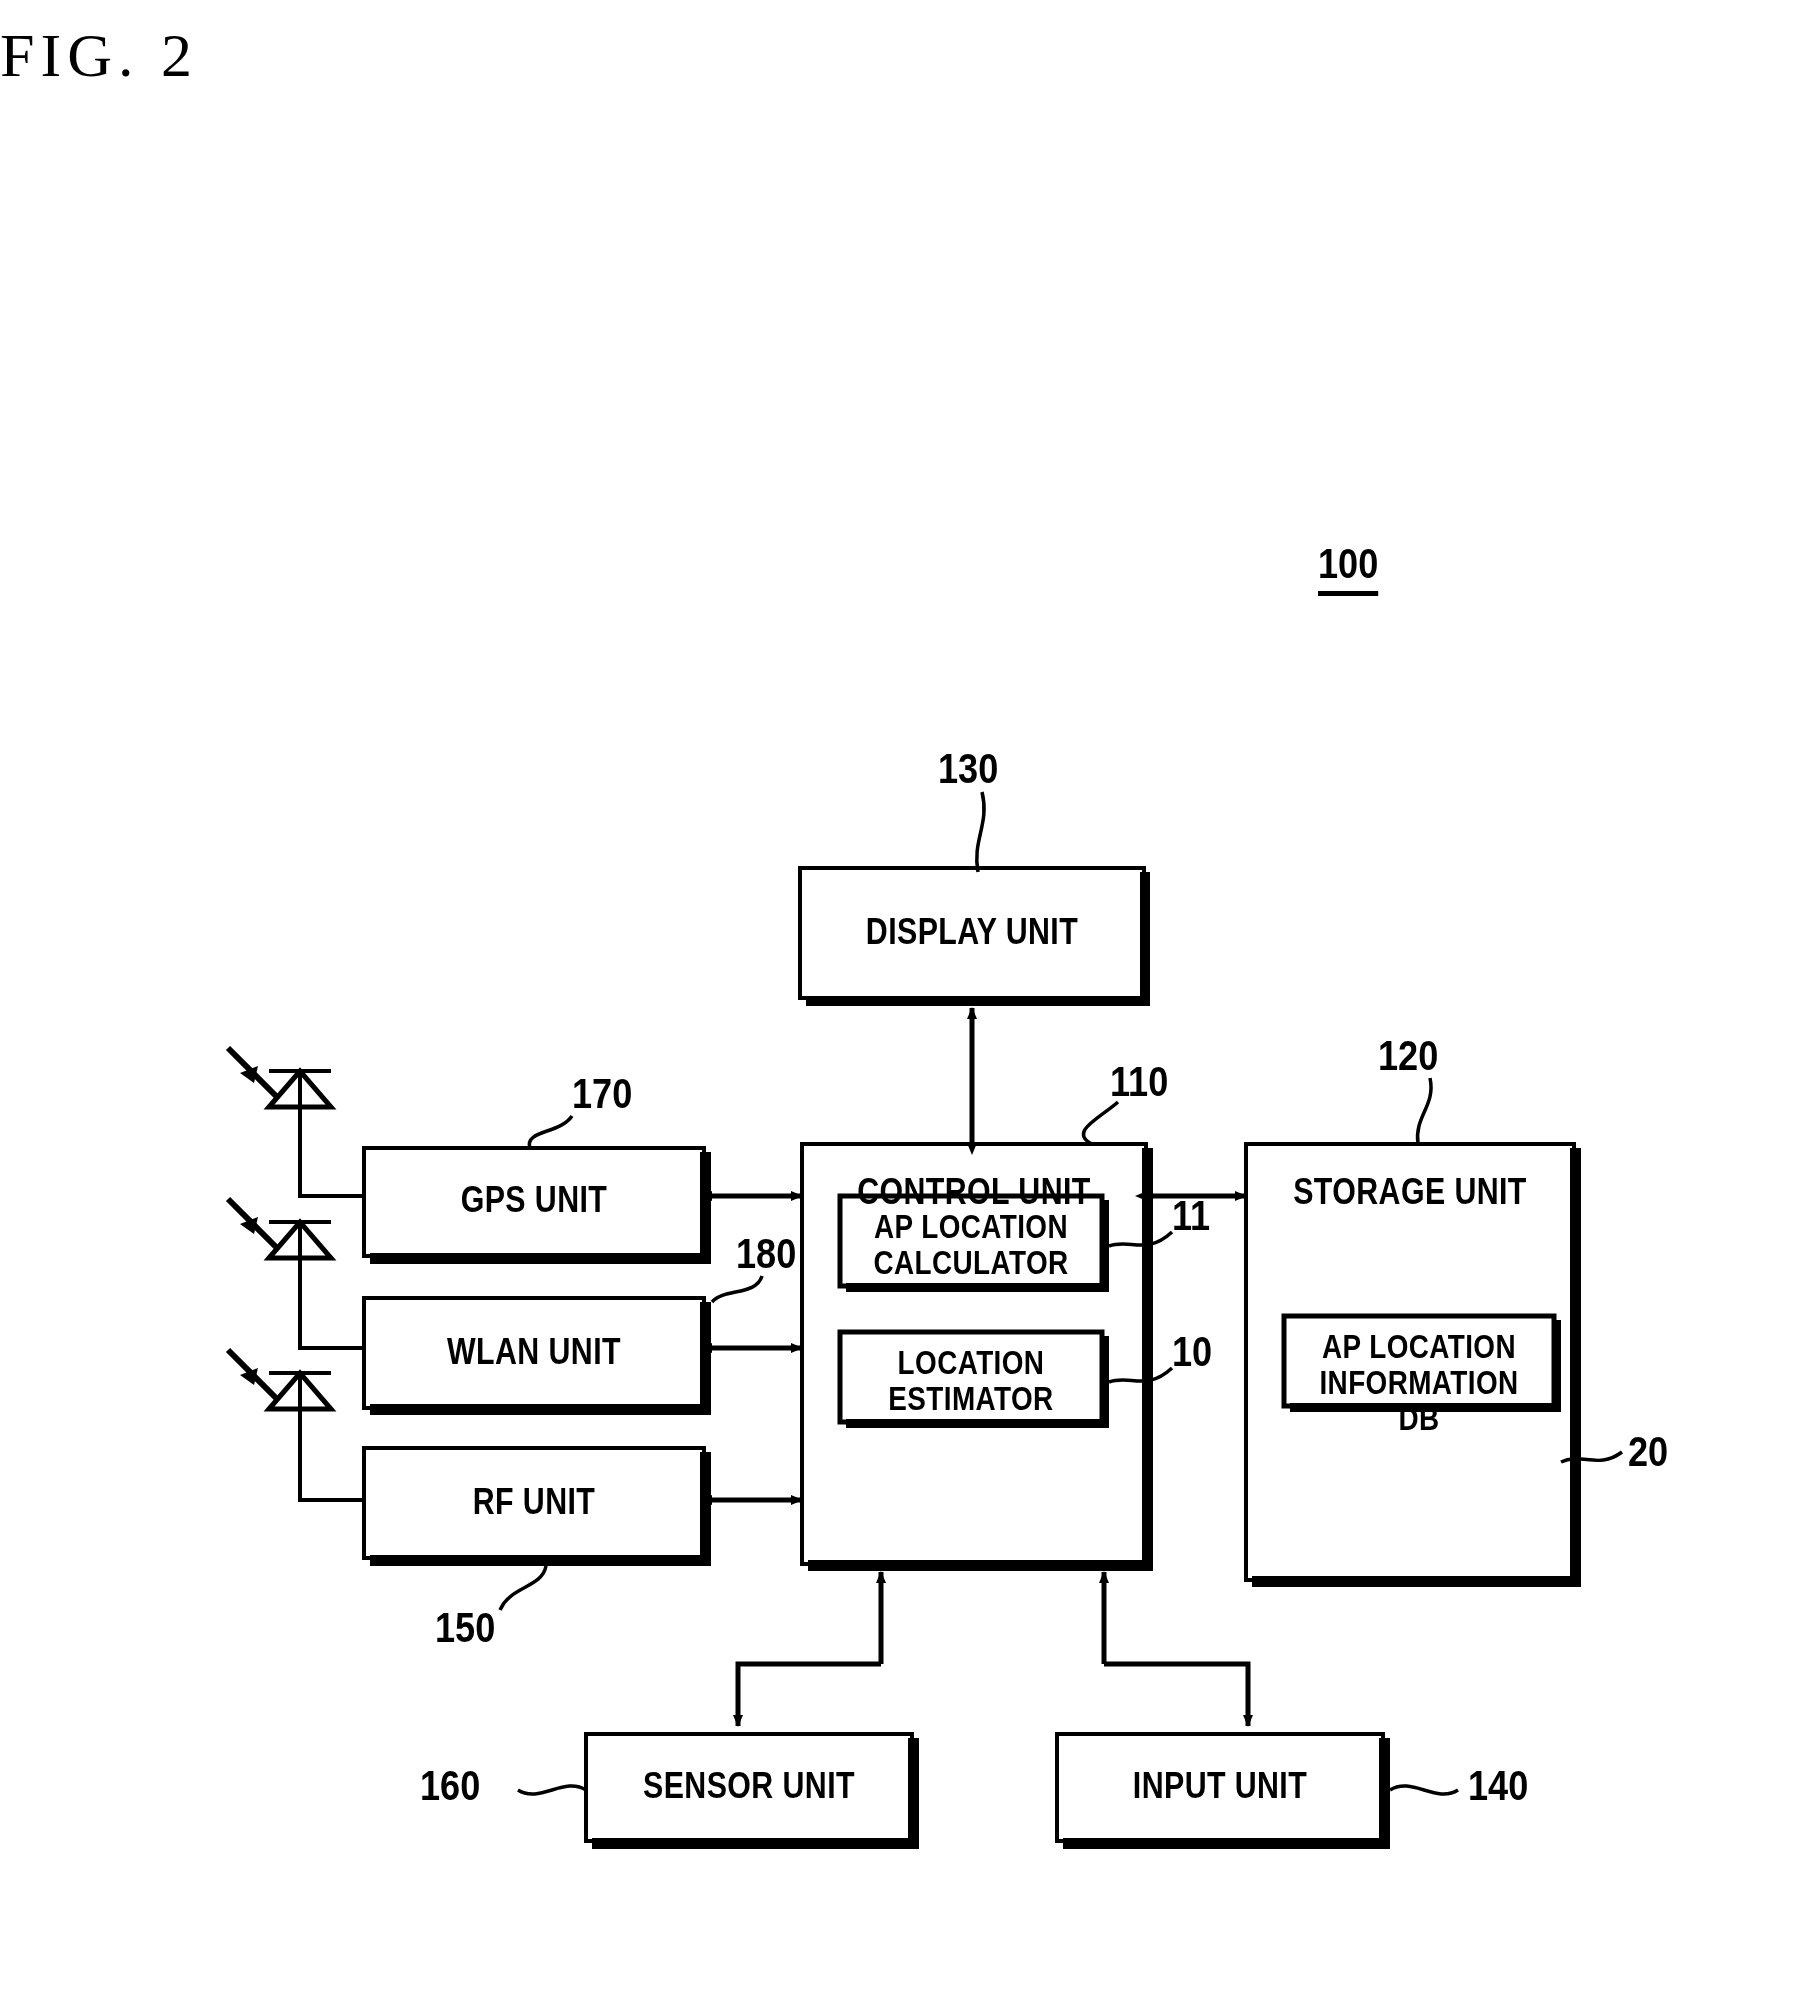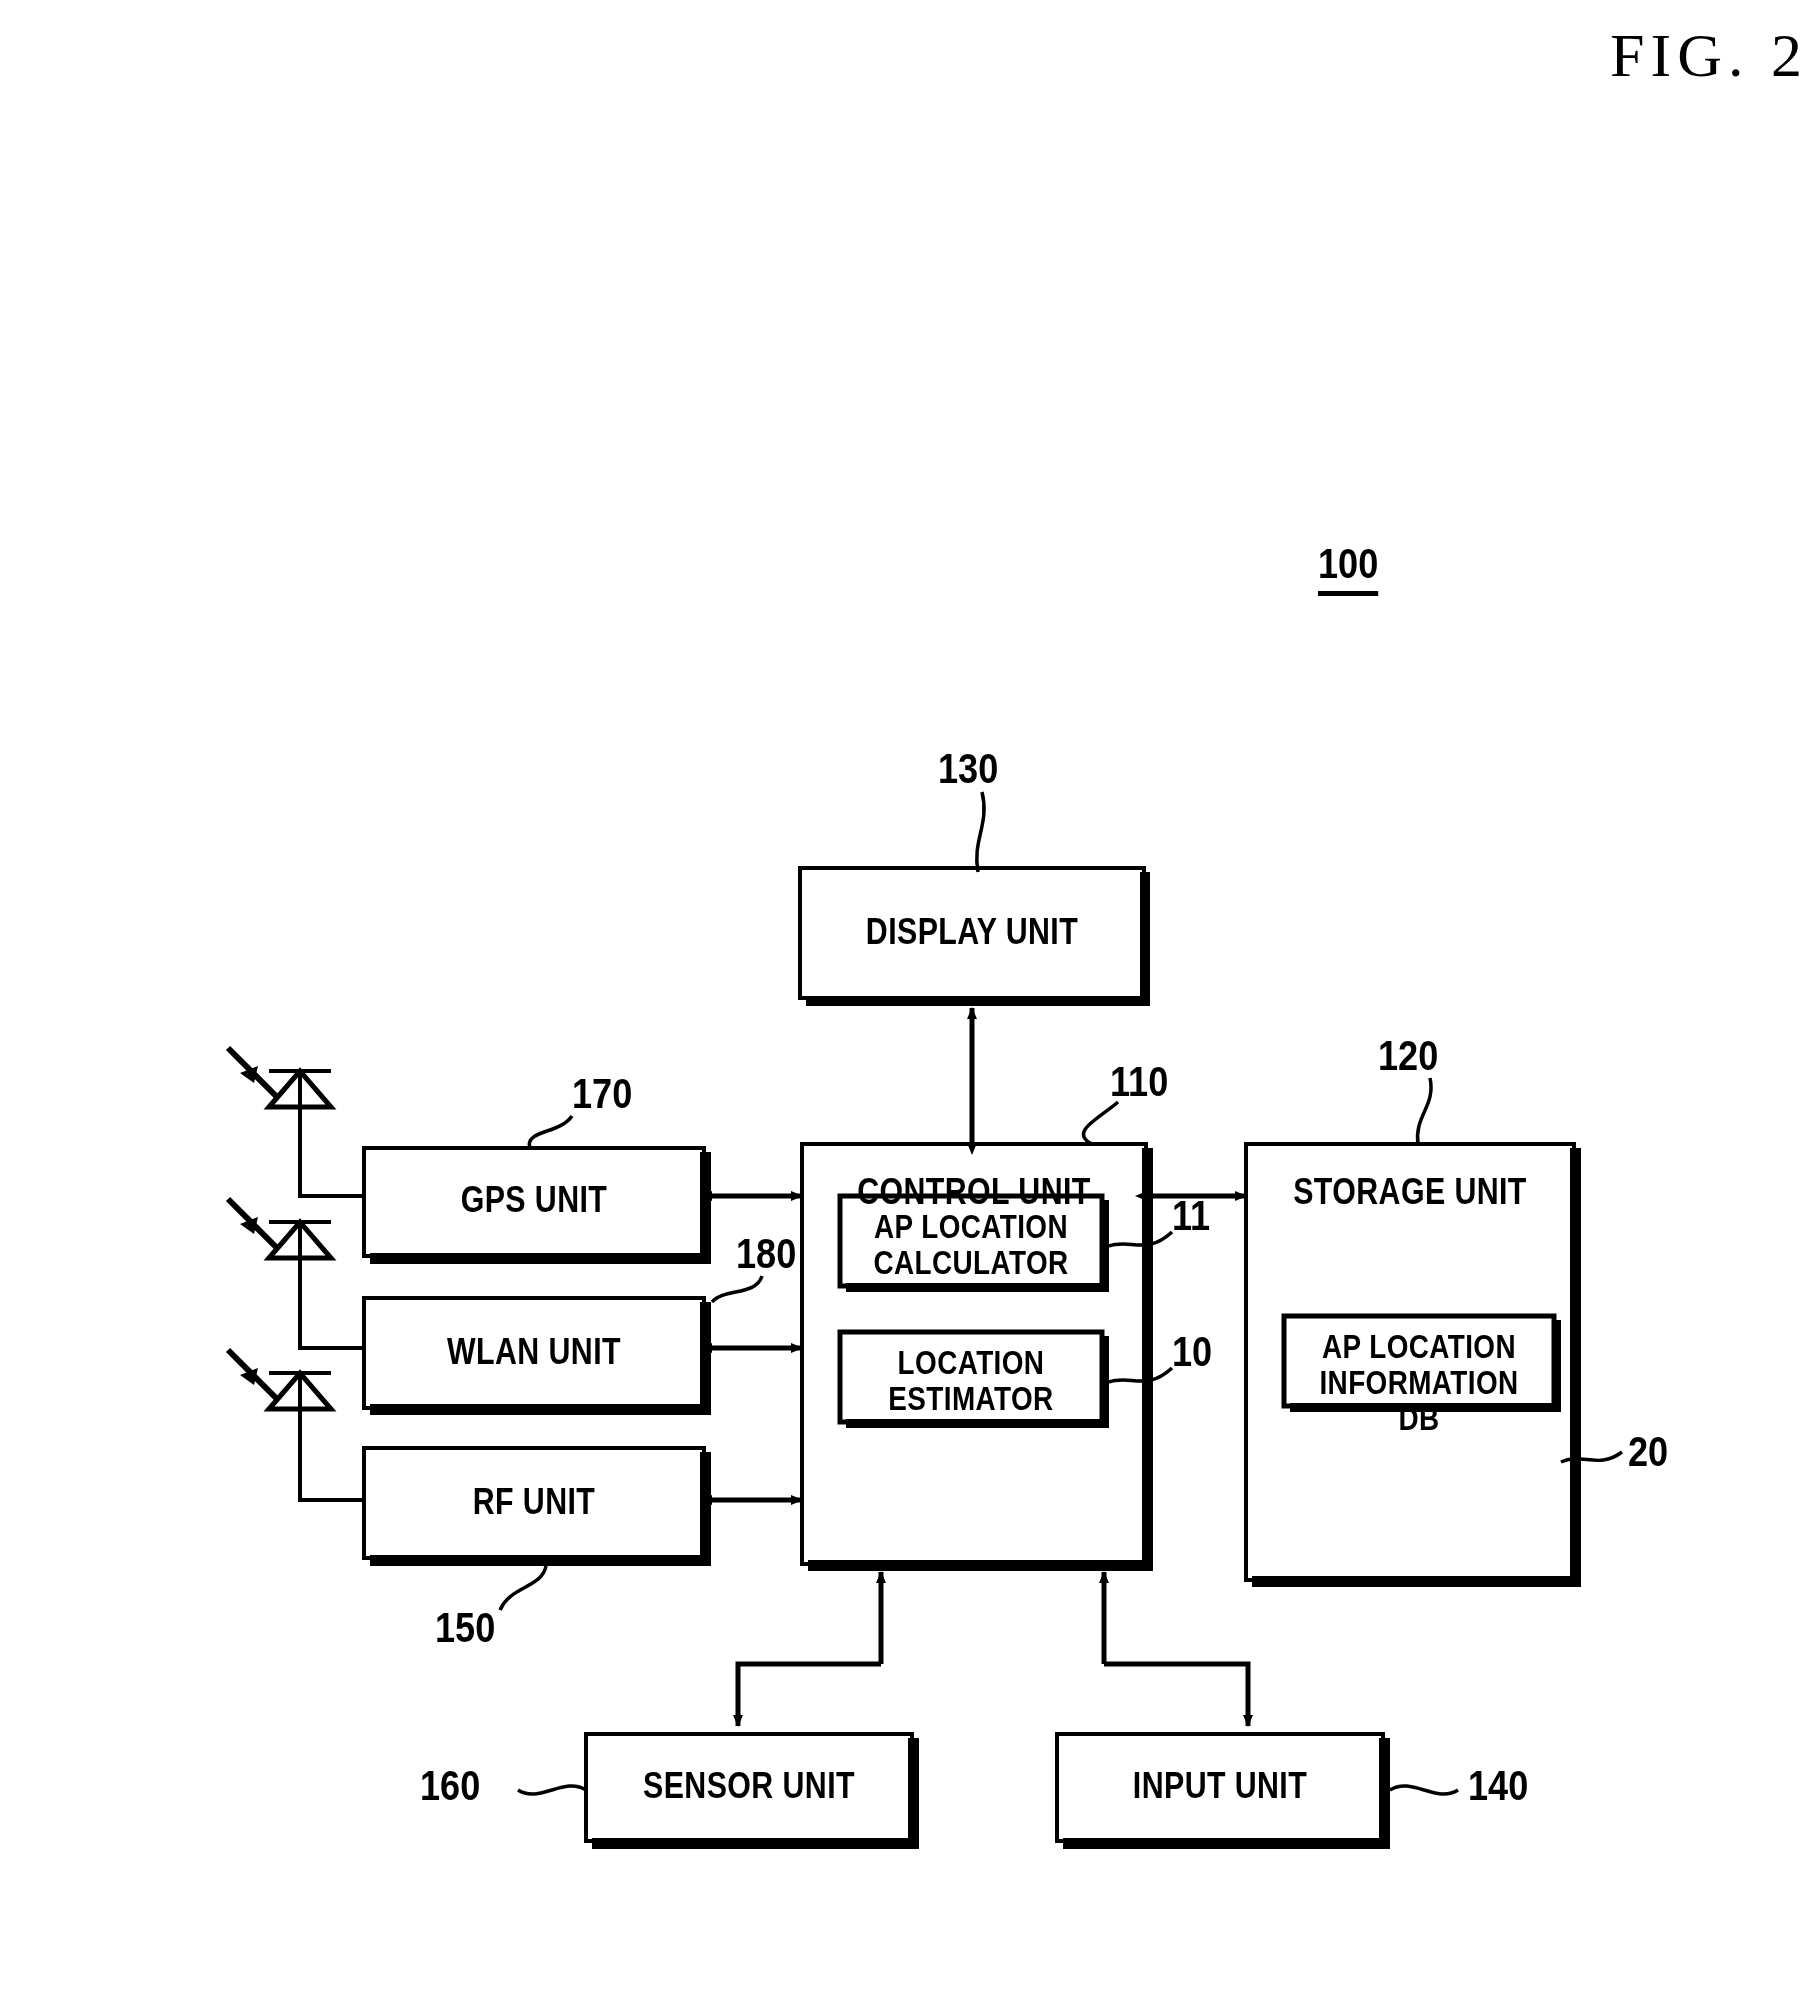--- a/index.html
+++ b/index.html
@@ -17,21 +17,21 @@
     width: 1808px;
     height: 1993px;
     background: #ffffff;
     overflow: hidden;
   }
   #fig-title {
     position: absolute;
     top: 20px;
     left: 0;
     width: 1808px;
-    text-align: right;
+    text-align: left;
     font-family: "Liberation Serif", serif;
     font-size: 62px;
     letter-spacing: 6px;
     color: #000;
   }
   
   #canvas {
     position: absolute;
     top: 0; left: 0;
     width: 1808px;

